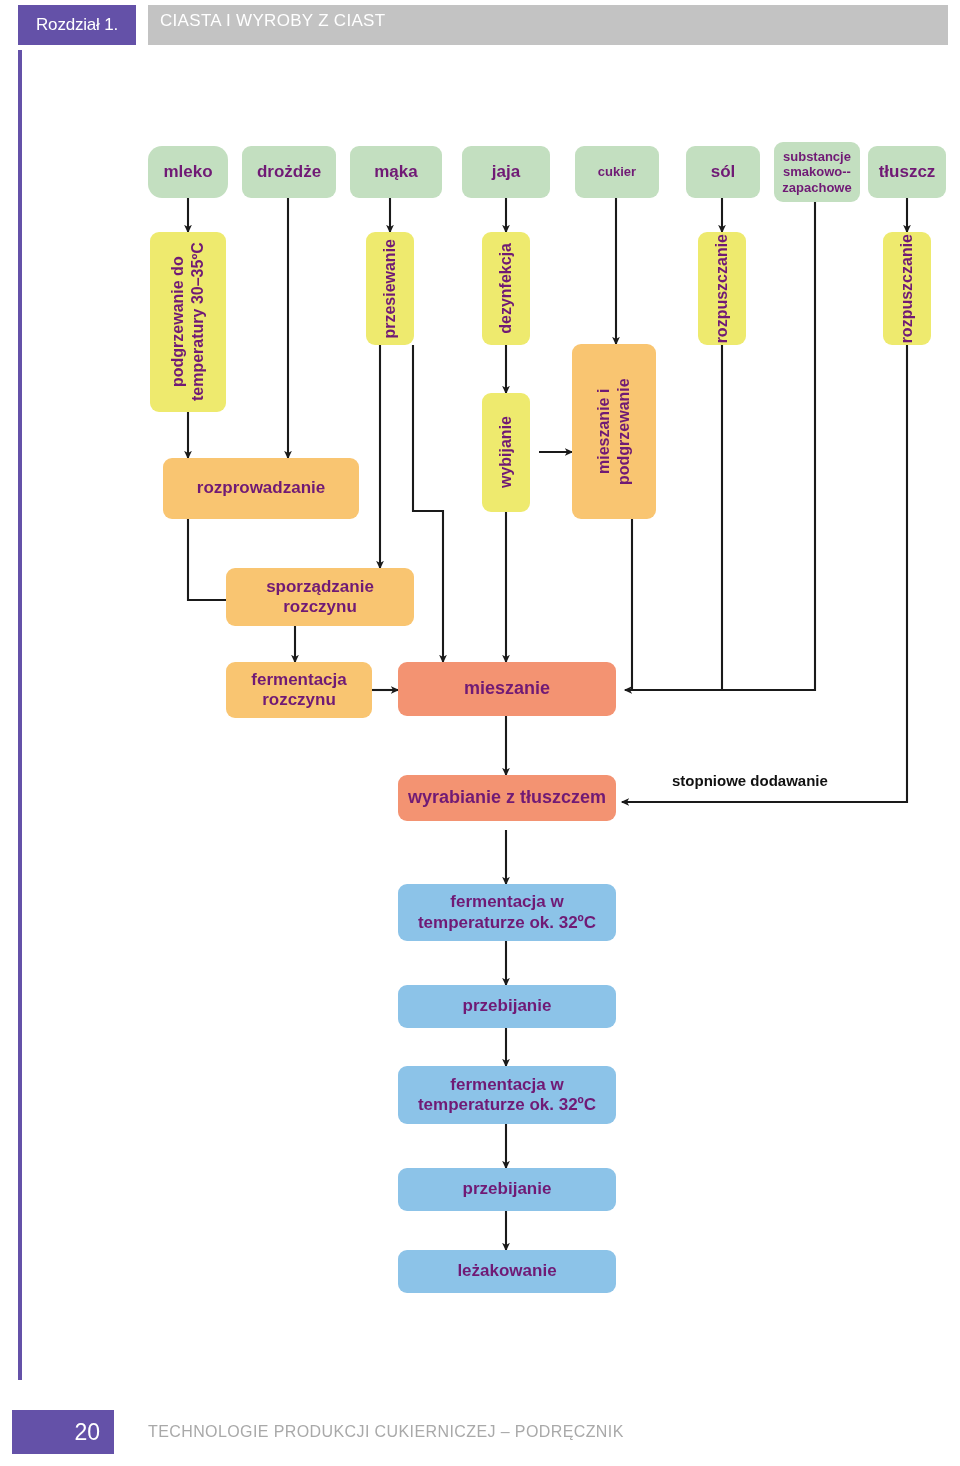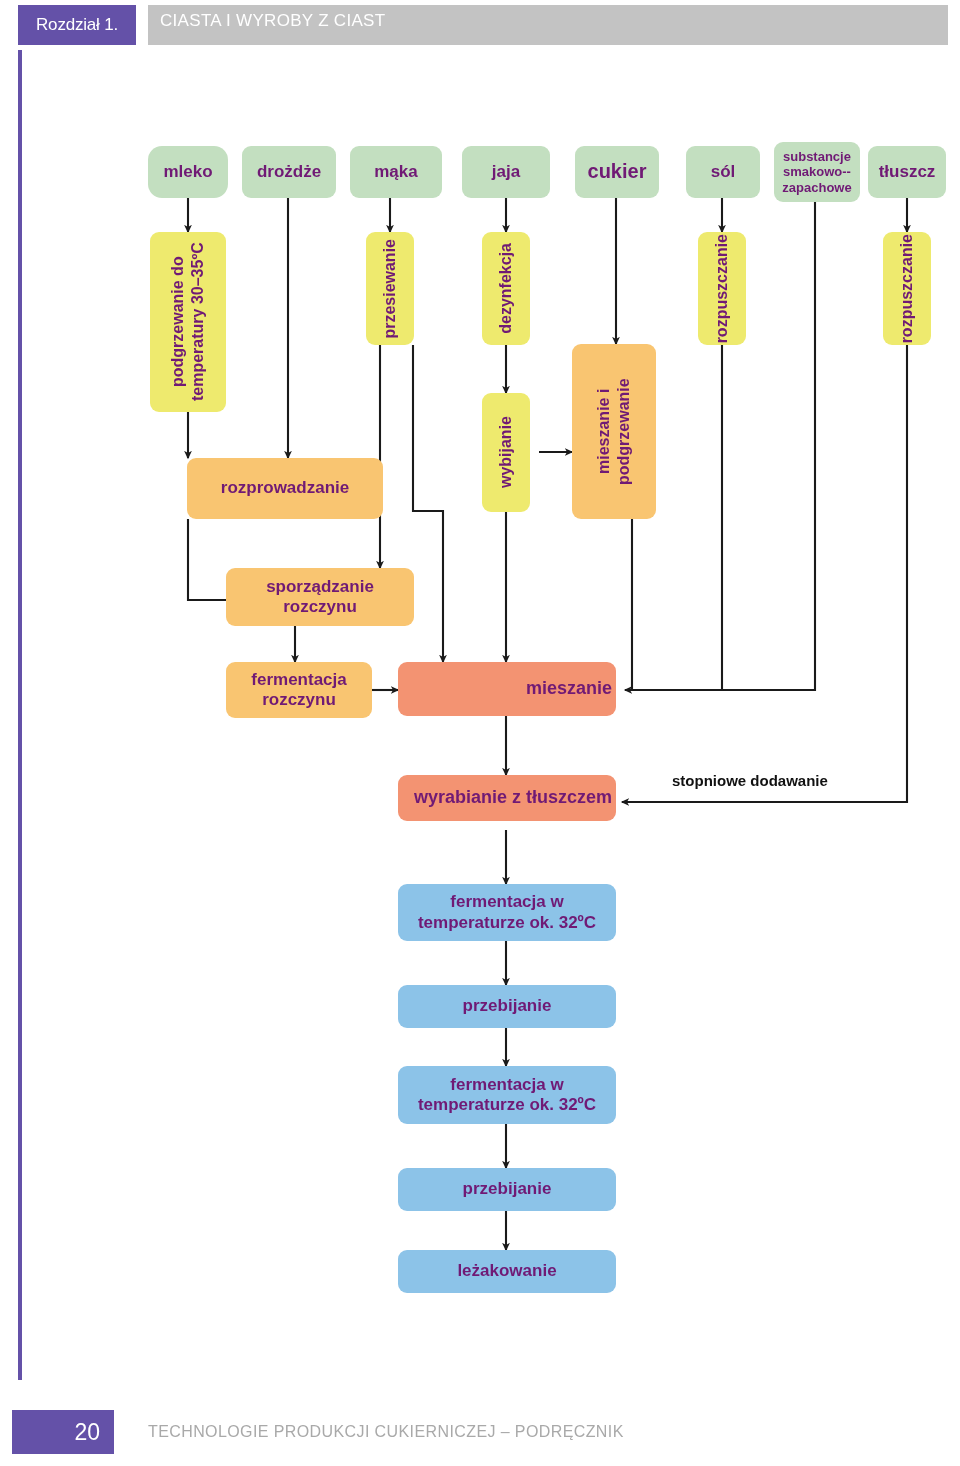--- a/index.html
+++ b/index.html
@@ -129,21 +129,21 @@
     justify-content: center;
     text-align: center;
     font-weight: bold;
     color: #701a75;
     line-height: 1.18;
     padding: 2px 4px;
   }
   .node.green  { background: #c3dfc0; }
   .node.yellow { background: #eeea6e; }
   .node.orange { background: #f9c571; }
-  .node.salmon { background: #f39372; justify-content: flex-end; }
+  .node.salmon { background: #f39372; }
   .node.blue   { background: #8cc3e8; }
 
   .vert {
     writing-mode: vertical-rl;
     transform: rotate(180deg);
   }
   .vert-inner {
     writing-mode: vertical-rl;
     transform: rotate(180deg);
     text-align: center;
@@ -240,21 +240,21 @@
     </div>
     <div class="node green" style="left:242px; top:146px; width:94px; height:52px; font-size:17px;">
       <span>drożdże</span>
     </div>
     <div class="node green" style="left:350px; top:146px; width:92px; height:52px; font-size:17px;">
       <span>mąka</span>
     </div>
     <div class="node green" style="left:462px; top:146px; width:88px; height:52px; font-size:17px;">
       <span>jaja</span>
     </div>
-    <div class="node green" style="left:575px; top:146px; width:84px; height:52px; font-size:20px;">
+    <div class="node green" style="left:575px; top:146px; width:84px; height:52px; font-size:13px;">
       <span>cukier</span>
     </div>
     <div class="node green" style="left:686px; top:146px; width:74px; height:52px; font-size:17px;">
       <span>sól</span>
     </div>
     <div class="node green" style="left:774px; top:142px; width:86px; height:60px; font-size:13px;">
       <span>substancje smakowo--zapachowe</span>
     </div>
     <div class="node green" style="left:868px; top:146px; width:78px; height:52px; font-size:17px;">
       <span>tłuszcz</span>
@@ -272,21 +272,21 @@
     <div class="node yellow" style="left:482px; top:393px; width:48px; height:119px; font-size:16px;">
       <span class="vert">wybijanie</span>
     </div>
     <div class="node yellow" style="left:698px; top:232px; width:48px; height:113px; font-size:16px;">
       <span class="vert">rozpuszczanie</span>
     </div>
     <div class="node yellow" style="left:883px; top:232px; width:48px; height:113px; font-size:16px;">
       <span class="vert">rozpuszczanie</span>
     </div>
 
-    <div class="node orange" style="left:163px; top:458px; width:196px; height:61px; font-size:17px;margin-left:24px;">
+    <div class="node orange" style="left:163px; top:458px; width:196px; height:61px; font-size:17px;">
       <span>rozprowadzanie</span>
     </div>
     <div class="node orange" style="left:572px; top:344px; width:84px; height:175px; font-size:16px;">
       <span class="vert-inner">mieszanie i podgrzewanie</span>
     </div>
     <div class="node orange" style="left:226px; top:568px; width:188px; height:58px; font-size:17px;">
       <span>sporządzanie rozczynu</span>
     </div>
     <div class="node orange" style="left:226px; top:662px; width:146px; height:56px; font-size:17px;">
       <span>fermentacja rozczynu</span>

